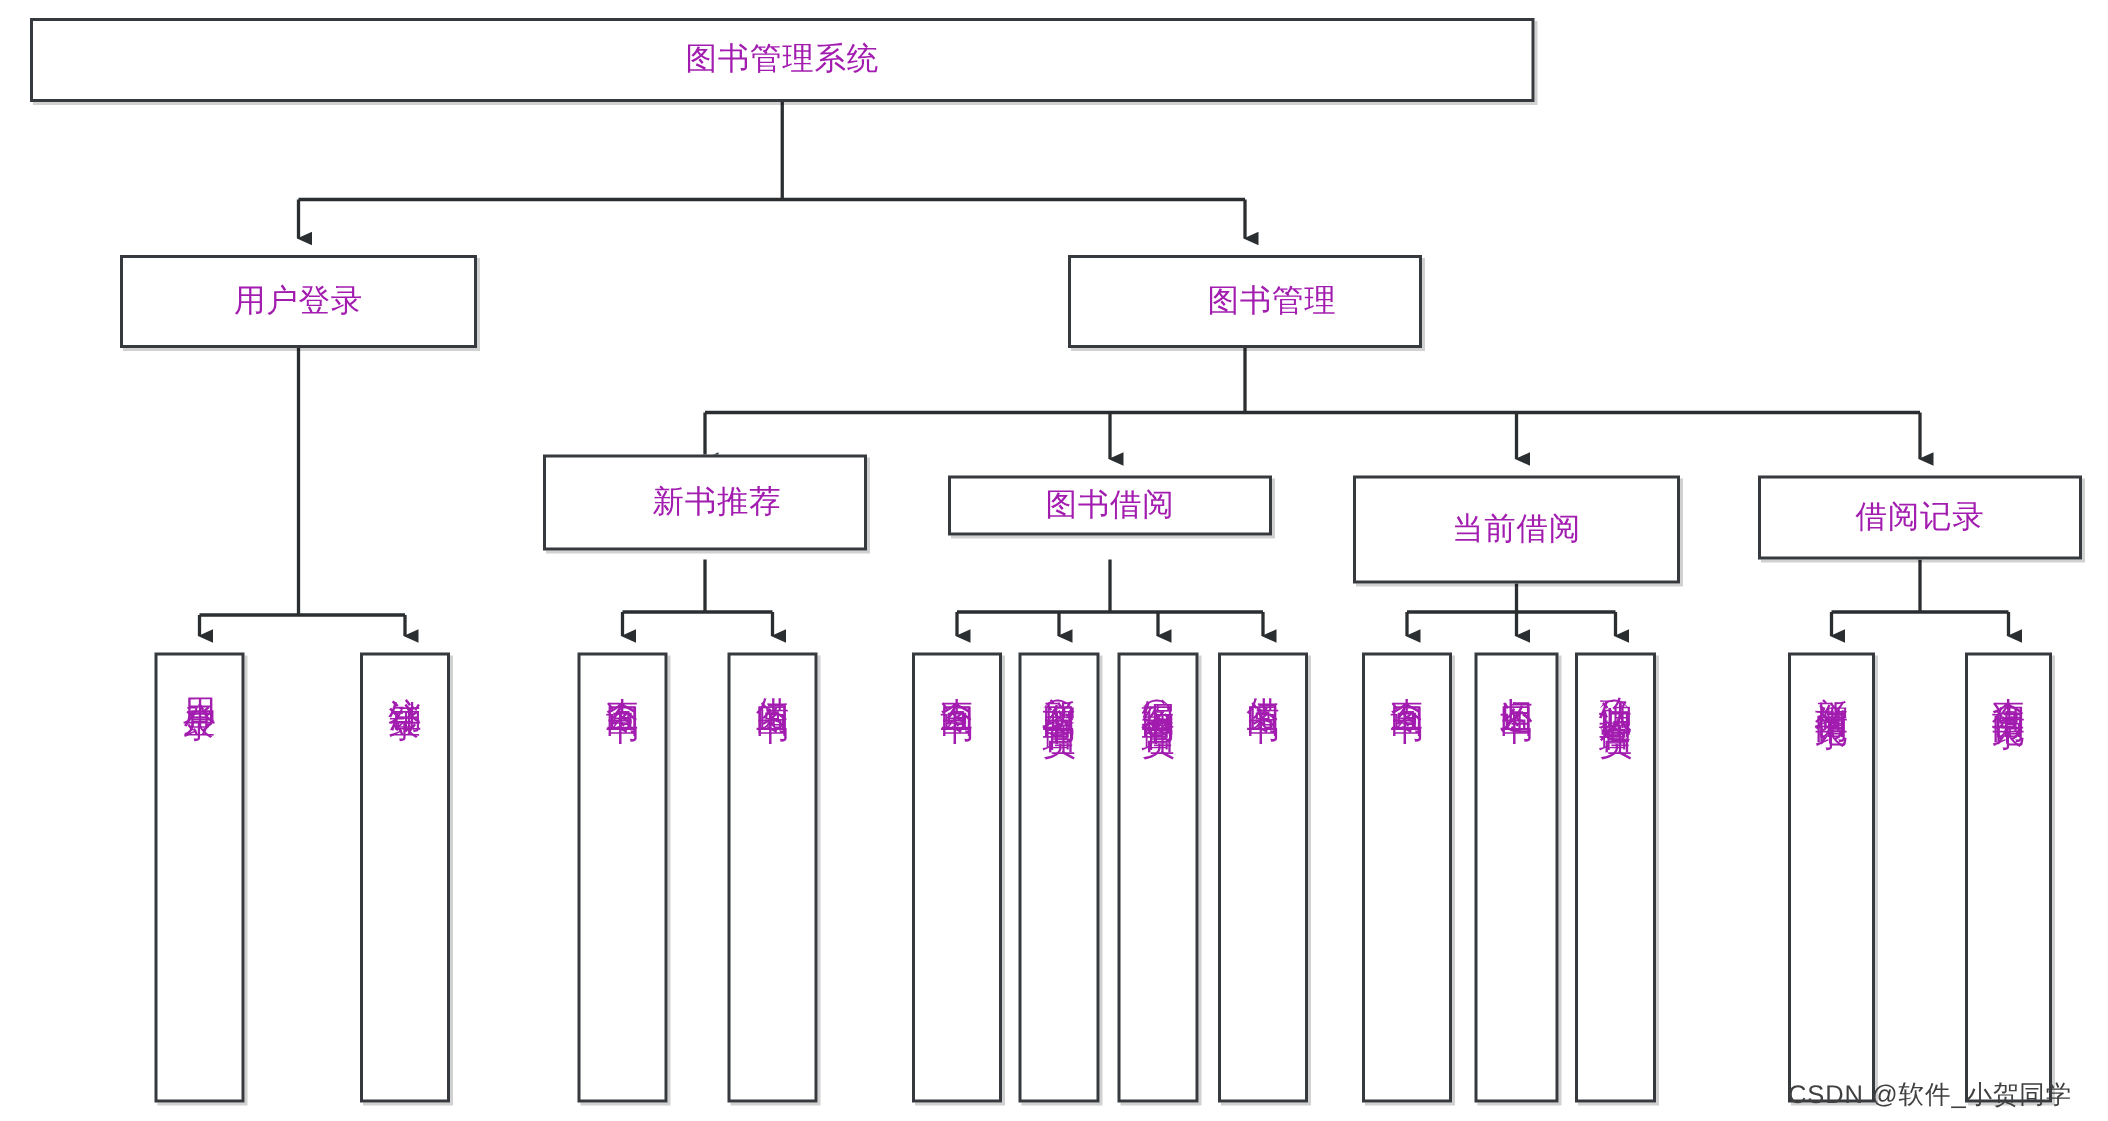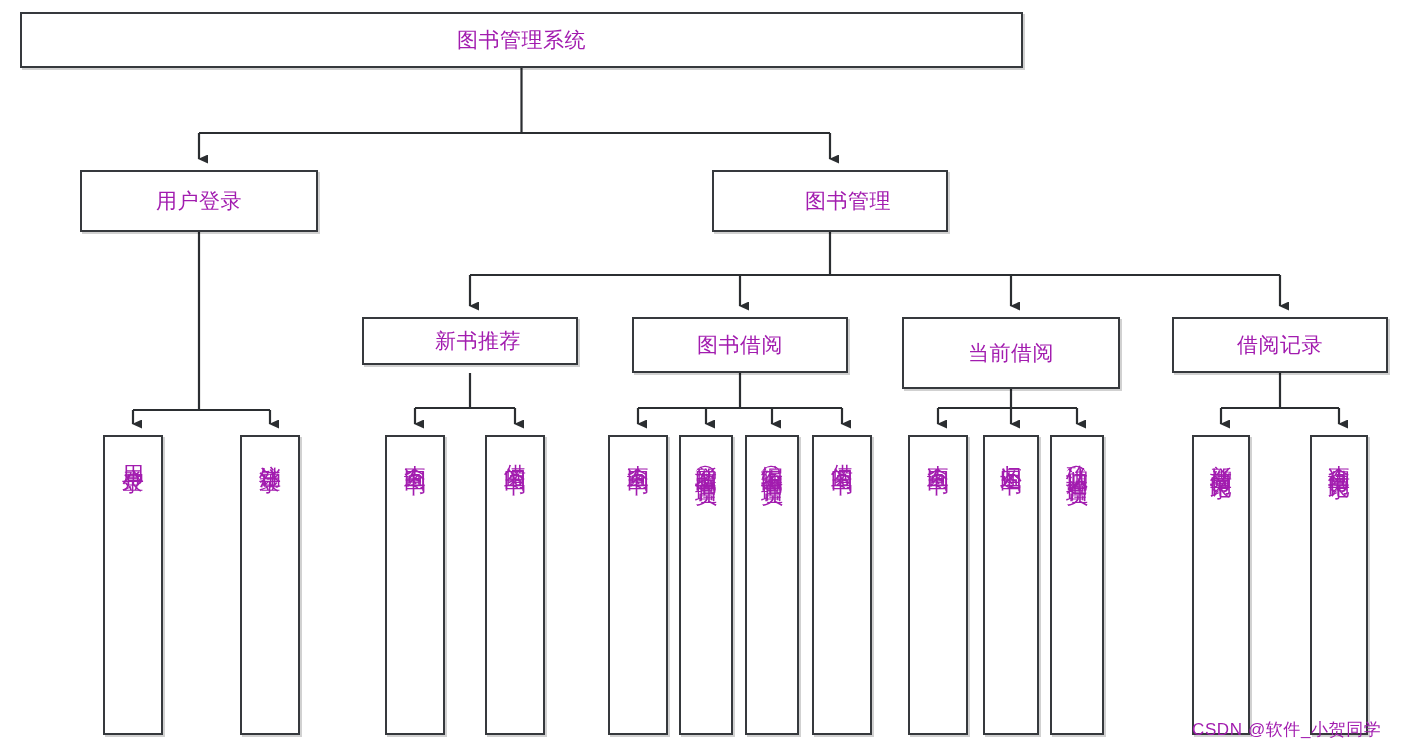--- a/index.html
+++ b/index.html
@@ -111,24 +111,24 @@
   <div id="node-layer">
       <div class="node horizontal" style="left: 20px; top: 12px; width: 1003px; height: 56px;">
         <span class="node-label">图书管理系统</span>
       </div>
       <div class="node horizontal" style="left: 80px; top: 170px; width: 238px; height: 62px;">
         <span class="node-label">用户登录</span>
       </div>
       <div class="node horizontal" style="left: 712px; top: 170px; width: 236px; height: 62px; padding-left: 36px;">
         <span class="node-label">图书管理</span>
       </div>
-      <div class="node horizontal" style="left: 362px; top: 317px; width: 216px; height: 48px; padding-left: 16px;">
+      <div class="node horizontal" style="left: 362px; top: 303px; width: 216px; height: 64px; padding-left: 16px;">
         <span class="node-label">新书推荐</span>
       </div>
-      <div class="node horizontal" style="left: 632px; top: 317px; width: 216px; height: 56px;">
+      <div class="node horizontal" style="left: 632px; top: 317px; width: 216px; height: 40px;">
         <span class="node-label">图书借阅</span>
       </div>
       <div class="node horizontal" style="left: 902px; top: 317px; width: 218px; height: 72px;">
         <span class="node-label">当前借阅</span>
       </div>
       <div class="node horizontal" style="left: 1172px; top: 317px; width: 216px; height: 56px;">
         <span class="node-label">借阅记录</span>
       </div>
       <div class="node vertical" style="left: 103px; top: 435px; width: 60px; height: 300px;">
         <span class="node-label">用户登录</span>
@@ -163,14 +163,14 @@
       <div class="node vertical" style="left: 1050px; top: 435px; width: 54px; height: 300px;">
         <span class="node-label">确认归还（管理员）</span>
       </div>
       <div class="node vertical" style="left: 1192px; top: 435px; width: 58px; height: 300px;">
         <span class="node-label">新增借阅记录</span>
       </div>
       <div class="node vertical" style="left: 1310px; top: 435px; width: 58px; height: 300px;">
         <span class="node-label">查询借阅记录</span>
       </div>
     </div>
-  <div class="watermark" style="left: 1192px; top: 718px; color: #a21caf;">CSDN @软件_小贺同学</div>
+  <div class="watermark" style="left: 1192px; top: 718px; color: #404040;">CSDN @软件_小贺同学</div>
 </div>
 
 </body></html>

